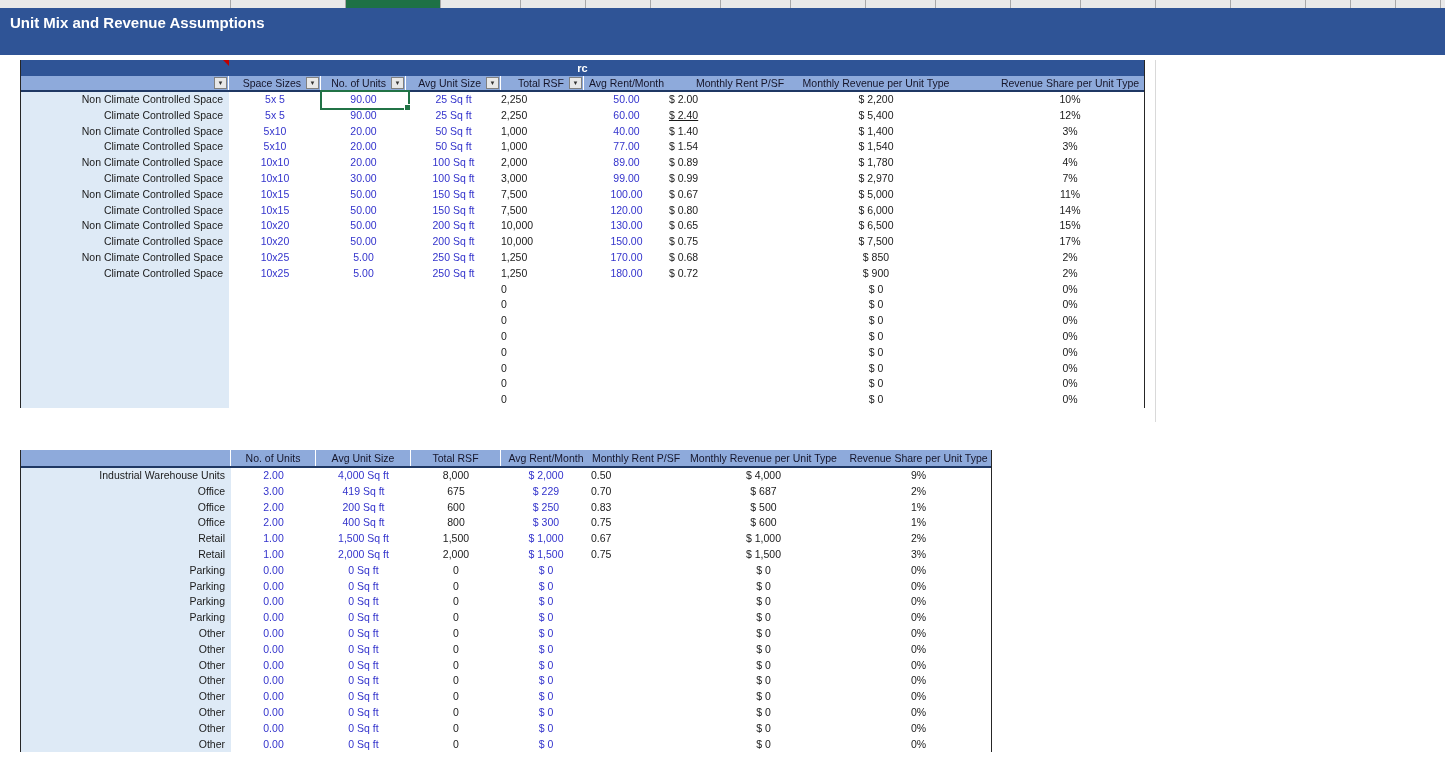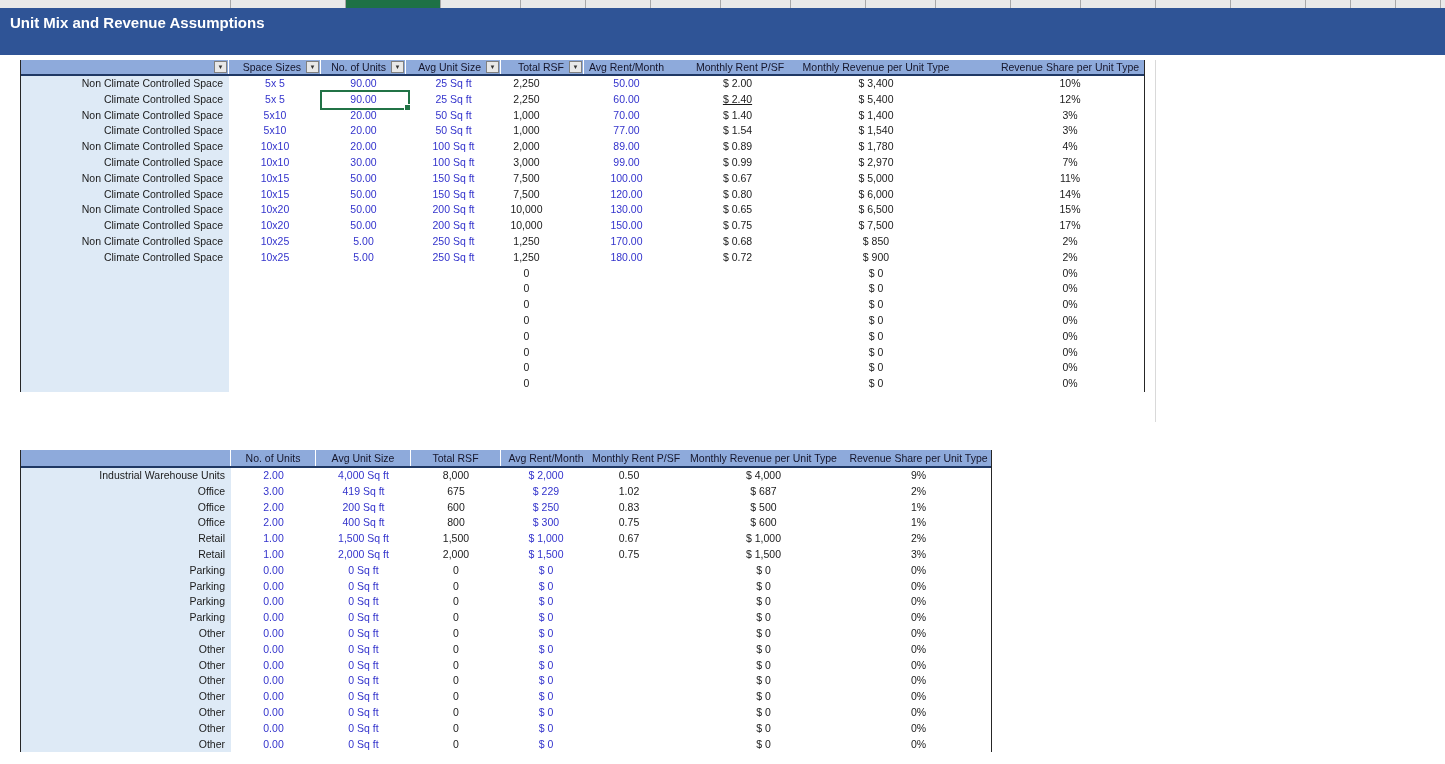--- a/index.html
+++ b/index.html
@@ -22,21 +22,21 @@
   .hdr-cell{flex:none;box-sizing:border-box;position:relative;font-size:10.5px;color:#15152a;white-space:nowrap;}
   .hdr-cell.sep{border-right:1px solid #ffffff;}
   .hdr-cell .clabel{position:relative;left:50%;transform:translateX(-50%);display:inline-block;white-space:nowrap;}
   .hdr-cell.flt{text-align:right;padding-right:19px;}
   .dd-btn{position:absolute;right:1px;top:1px;width:13px;height:12px;background:#E8E8E8;border:1px solid #808080;
           display:flex;align-items:center;justify-content:center;font-size:6px;color:#333;box-sizing:border-box;}
   .t-row{display:flex;font-size:10.5px;color:#1a1a1a;}
   .cell{flex:none;box-sizing:border-box;white-space:nowrap;overflow:visible;}
   .lbl{background:#DEEAF6;text-align:right;padding-right:6px;}
   .ctr{text-align:center;}
-  .rgt{text-align:center;}
+  .rgt{text-align:left;}
   .blue{color:#3333CC;}
   .pad-rsf{padding-right:32px;}
   .pad-psf{padding-right:5px;}
   .pad-psf2{padding-right:14px;}
   .share-shift{padding-left:55px;}
   .total-row{display:flex;height:16px;line-height:16px;background:#D9D9D9;border-top:1px solid #808080;border-bottom:2.5px solid #000;font-size:10.5px;font-weight:bold;color:#111;}
   .acct{display:flex;justify-content:space-between;padding:0 20px 0 3px;}
   
   #sel-box{position:absolute;border:2px solid #217346;background:transparent;z-index:5;}
   #sel-handle{position:absolute;right:-3px;bottom:-3px;width:5px;height:5px;background:#217346;border:1px solid #fff;}
@@ -68,61 +68,65 @@
     <div class="strip-tick" style="left: 1350px;"></div>
     <div class="strip-tick" style="left: 1395px;"></div>
     <div class="strip-tick" style="left: 1440px;"></div>
   </div>
 
 <div id="title-band">
   <div id="sheet-title">Unit Mix and Revenue Assumptions</div>
 </div>
 
 <div id="table1" class="xtable" style="left:20px;top:60px;width:1123px;">
+  <div class="rc-row">
+    <span>rc</span>
+    <div id="comment-flag"></div>
+  </div>
   <div class="hdr-row" id="t1-head">
       <div class="hdr-cell sep flt" style="width: 208px; height: 14px; line-height: 14px;"><span></span><div class="dd-btn">▼</div></div>
       <div class="hdr-cell sep flt" style="width: 92px; height: 14px; line-height: 14px;"><span>Space Sizes</span><div class="dd-btn">▼</div></div>
       <div class="hdr-cell sep flt" style="width: 85px; height: 14px; line-height: 14px;"><span>No. of Units</span><div class="dd-btn">▼</div></div>
       <div class="hdr-cell sep flt" style="width: 95px; height: 14px; line-height: 14px;"><span>Avg Unit Size</span><div class="dd-btn">▼</div></div>
       <div class="hdr-cell sep flt" style="width: 83px; height: 14px; line-height: 14px;"><span>Total RSF</span><div class="dd-btn">▼</div></div>
       <div class="hdr-cell" style="width: 85px; height: 14px; line-height: 14px;"><span class="clabel">Avg Rent/Month</span></div>
       <div class="hdr-cell" style="width: 142px; height: 14px; line-height: 14px;"><span class="clabel">Monthly Rent P/SF</span></div>
       <div class="hdr-cell" style="width: 130px; height: 14px; line-height: 14px;"><span class="clabel">Monthly Revenue per Unit Type</span></div>
       <div class="hdr-cell share-shift" style="width: 203px; height: 14px; line-height: 14px;"><span class="clabel">Revenue Share per Unit Type</span></div>
     </div>
   <div id="t1-body">
       <div class="t-row" style="height: 15.8px; line-height: 15.8px;">
         <div class="cell lbl" style="width: 208px;">Non Climate Controlled Space</div>
         <div class="cell ctr blue" style="width: 92px;">5x 5</div>
         <div class="cell ctr blue" style="width: 85px;">90.00</div>
         <div class="cell ctr blue" style="width: 95px;">25 Sq ft</div>
         <div class="cell rgt pad-rsf" style="width: 83px;">2,250</div>
         <div class="cell ctr blue" style="width: 85px;">50.00</div>
         <div class="cell rgt pad-psf" style="width: 142px;">$ 2.00</div>
-        <div class="cell ctr" style="width: 130px;">$ 3,400</div>
+        <div class="cell ctr" style="width: 130px;">$ 2,200</div>
         <div class="cell ctr share-shift" style="width: 203px;">10%</div>
       </div>
       <div class="t-row" style="height: 15.8px; line-height: 15.8px;">
         <div class="cell lbl" style="width: 208px;">Climate Controlled Space</div>
         <div class="cell ctr blue" style="width: 92px;">5x 5</div>
         <div class="cell ctr blue" style="width: 85px;">90.00</div>
         <div class="cell ctr blue" style="width: 95px;">25 Sq ft</div>
         <div class="cell rgt pad-rsf" style="width: 83px;">2,250</div>
         <div class="cell ctr blue" style="width: 85px;">60.00</div>
         <div class="cell rgt pad-psf" style="width: 142px; text-decoration: underline;">$ 2.40</div>
         <div class="cell ctr" style="width: 130px;">$ 5,400</div>
         <div class="cell ctr share-shift" style="width: 203px;">12%</div>
       </div>
       <div class="t-row" style="height: 15.8px; line-height: 15.8px;">
         <div class="cell lbl" style="width: 208px;">Non Climate Controlled Space</div>
         <div class="cell ctr blue" style="width: 92px;">5x10</div>
         <div class="cell ctr blue" style="width: 85px;">20.00</div>
         <div class="cell ctr blue" style="width: 95px;">50 Sq ft</div>
         <div class="cell rgt pad-rsf" style="width: 83px;">1,000</div>
-        <div class="cell ctr blue" style="width: 85px;">70.00</div>
+        <div class="cell ctr blue" style="width: 85px;">40.00</div>
         <div class="cell rgt pad-psf" style="width: 142px;">$ 1.40</div>
         <div class="cell ctr" style="width: 130px;">$ 1,400</div>
         <div class="cell ctr share-shift" style="width: 203px;">3%</div>
       </div>
       <div class="t-row" style="height: 15.8px; line-height: 15.8px;">
         <div class="cell lbl" style="width: 208px;">Climate Controlled Space</div>
         <div class="cell ctr blue" style="width: 92px;">5x10</div>
         <div class="cell ctr blue" style="width: 85px;">20.00</div>
         <div class="cell ctr blue" style="width: 95px;">50 Sq ft</div>
         <div class="cell rgt pad-rsf" style="width: 83px;">1,000</div>
@@ -336,21 +340,21 @@
         <div class="cell rgt pad-psf2" style="width: 90px;">0.50</div>
         <div class="cell ctr" style="width: 165px;">$ 4,000</div>
         <div class="cell ctr" style="width: 145px;">9%</div>
       </div>
       <div class="t-row" style="height: 15.8px; line-height: 15.8px;">
         <div class="cell lbl" style="width: 210px;">Office</div>
         <div class="cell ctr blue" style="width: 85px;">3.00</div>
         <div class="cell ctr blue" style="width: 95px;">419 Sq ft</div>
         <div class="cell ctr" style="width: 90px;">675</div>
         <div class="cell ctr blue" style="width: 90px;">$ 229</div>
-        <div class="cell rgt pad-psf2" style="width: 90px;">1.02</div>
+        <div class="cell rgt pad-psf2" style="width: 90px;">0.70</div>
         <div class="cell ctr" style="width: 165px;">$ 687</div>
         <div class="cell ctr" style="width: 145px;">2%</div>
       </div>
       <div class="t-row" style="height: 15.8px; line-height: 15.8px;">
         <div class="cell lbl" style="width: 210px;">Office</div>
         <div class="cell ctr blue" style="width: 85px;">2.00</div>
         <div class="cell ctr blue" style="width: 95px;">200 Sq ft</div>
         <div class="cell ctr" style="width: 90px;">600</div>
         <div class="cell ctr blue" style="width: 90px;">$ 250</div>
         <div class="cell rgt pad-psf2" style="width: 90px;">0.83</div>

